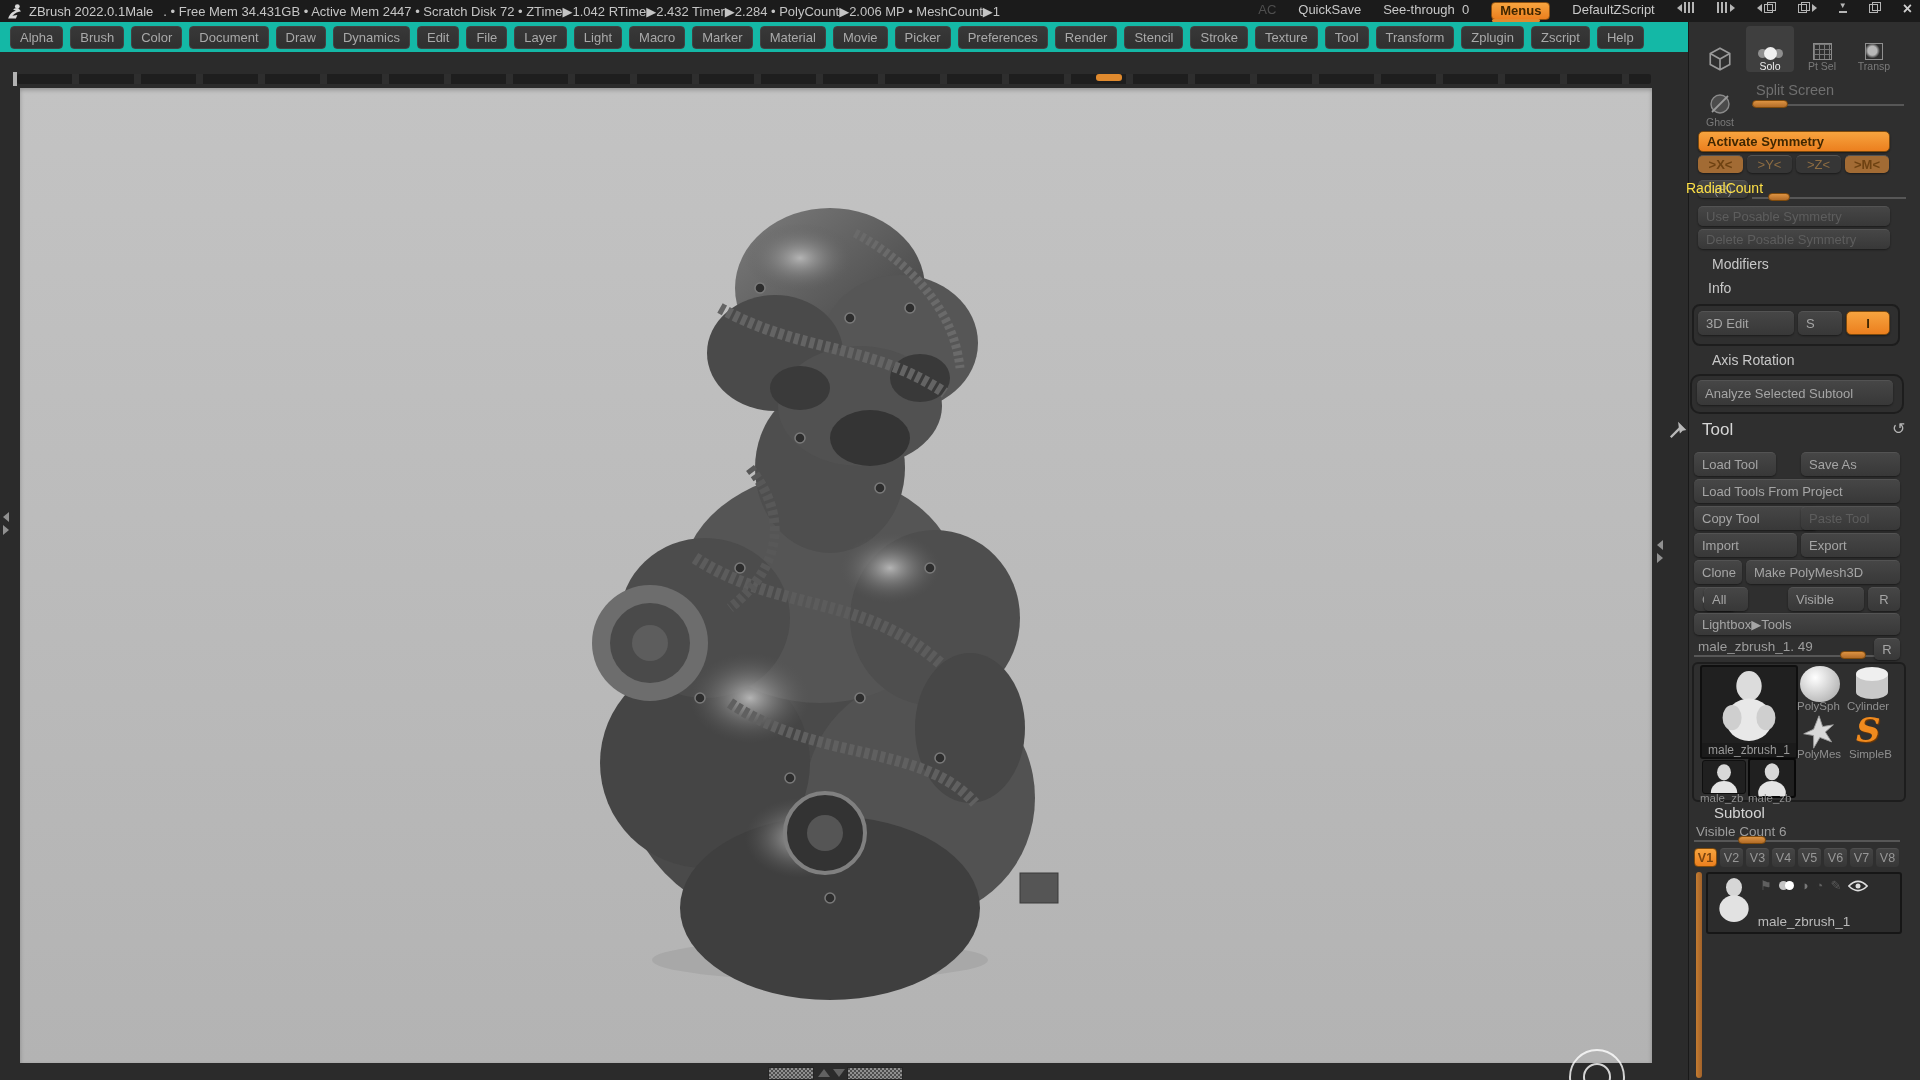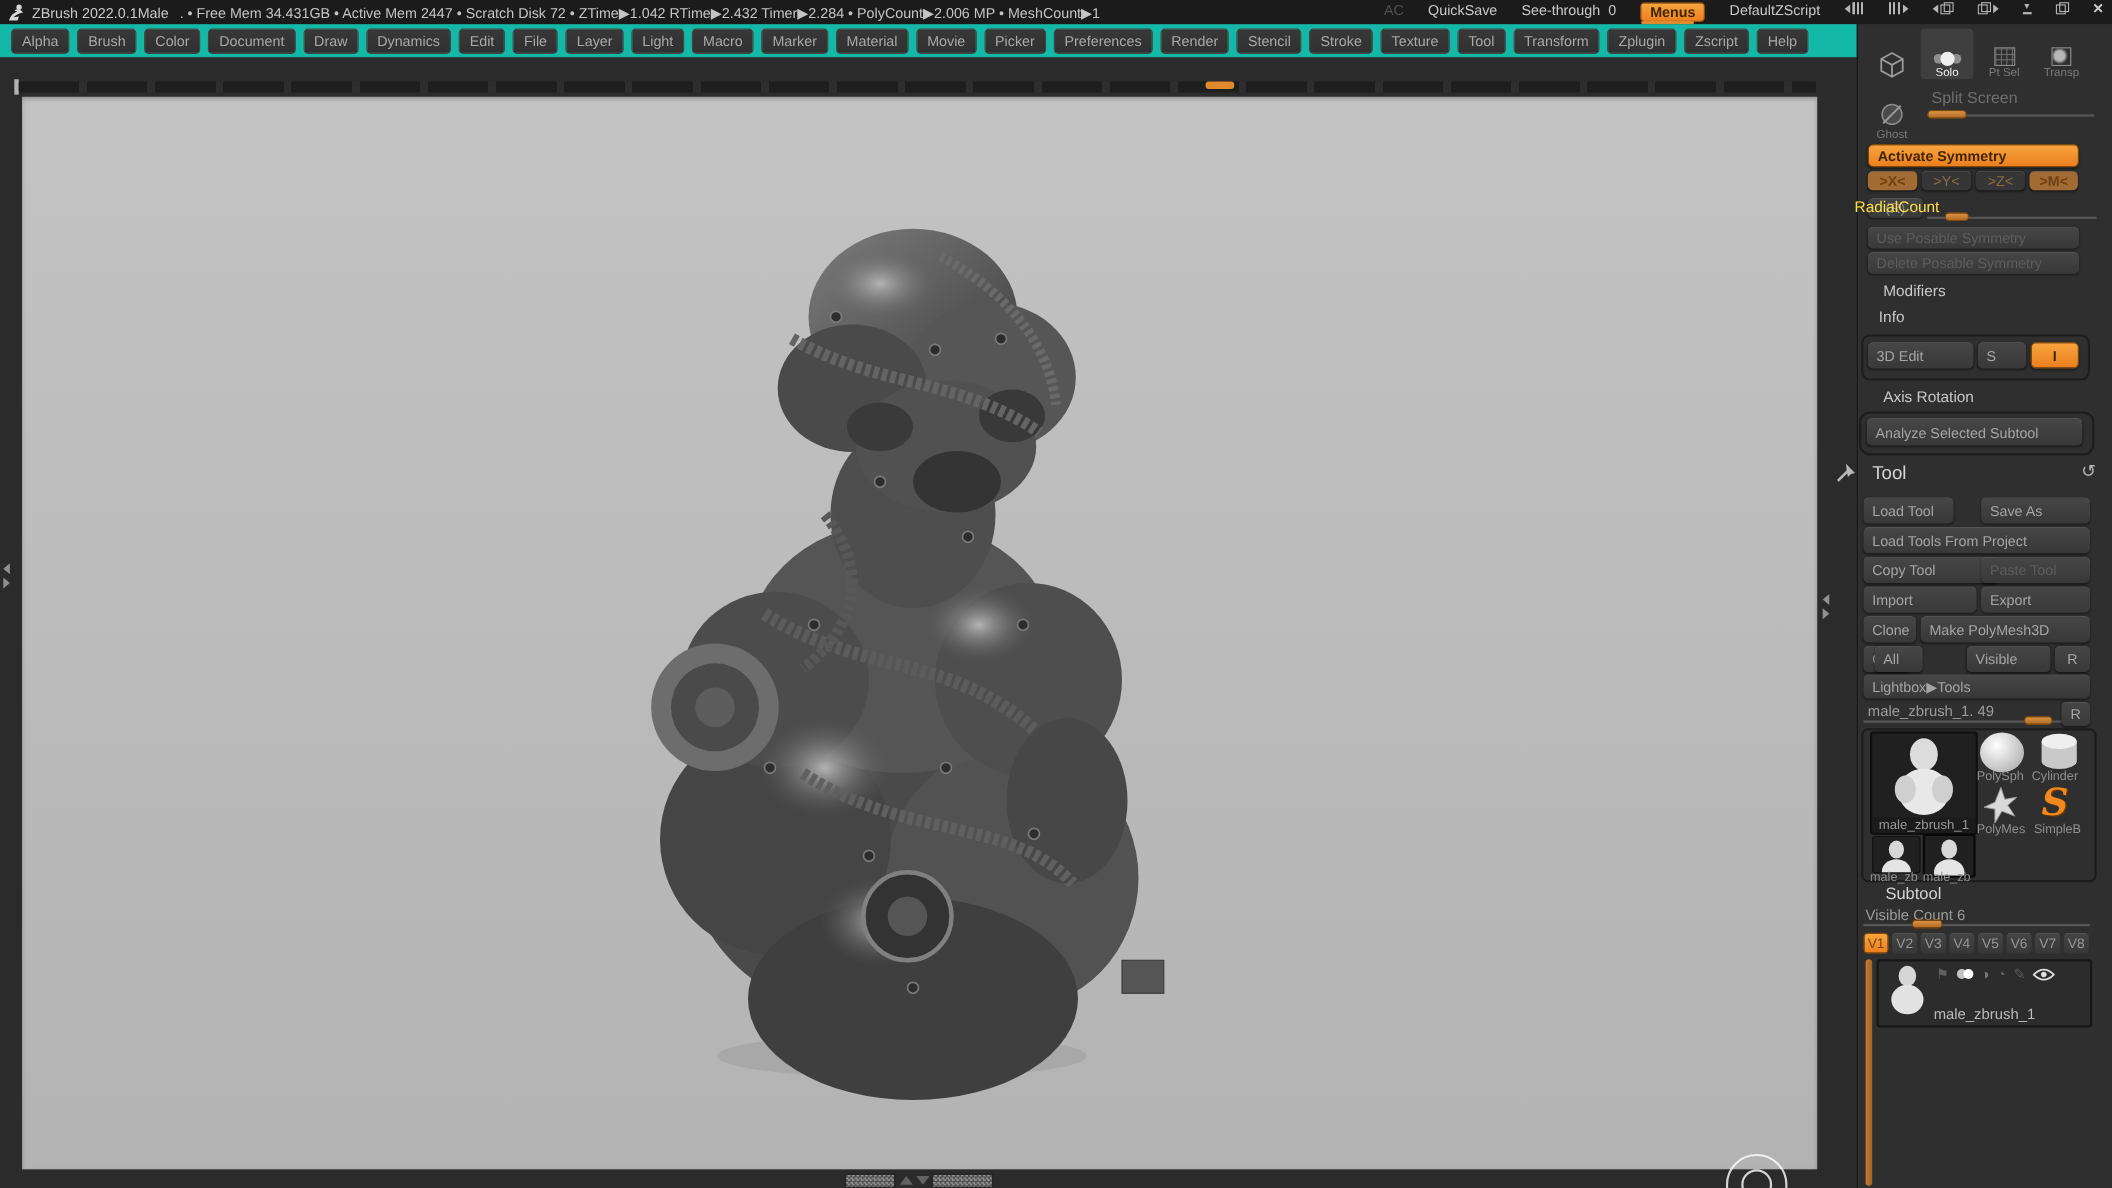--- a/index.html
+++ b/index.html
@@ -62,21 +62,21 @@
   .btn.axis-off{background:#363636;color:#8d6c42;justify-content:center;}
   .hdr{position:absolute;color:#c8c8c8;font-size:14px;white-space:nowrap;}
   .group-box{position:absolute;border:2px solid #1d1d1d;border-radius:8px;}
   .slider-track{position:absolute;height:2px;background:#575757;}
   .slider-handle{position:absolute;height:8px;border-radius:4px;background:linear-gradient(#dd9342,#b26c28);
                  border:1px solid #7e4a0c;box-sizing:border-box;cursor:pointer;}
   .thumb-label{position:absolute;color:#8f8f8f;font-size:11.5px;white-space:nowrap;overflow:hidden;}
   .thumb-box{position:absolute;background:#202020;border:2px solid #0f0f0f;border-radius:3px;overflow:hidden;cursor:pointer;}
   .tab{position:absolute;height:19px;width:23px;background:linear-gradient(#444,#373737);border-radius:4px;
        color:#979797;font-size:12.5px;display:flex;align-items:center;justify-content:center;cursor:pointer;border-top:1px solid #505050;box-sizing:border-box;}
-  .tab.active{background:linear-gradient(#f7a43f,#ec7f1e);color:#7a4510;font-weight:normal;border:1px solid #7e4a0c;}
+  .tab.active{background:linear-gradient(#f7a43f,#ec7f1e);color:#7a4510;font-weight:bold;border:1px solid #7e4a0c;}
   .subtool-item{position:absolute;left:1706px;top:872px;width:196px;height:62px;background:#2c2c2c;
                 border:2px solid #161616;border-radius:3px;box-sizing:border-box;cursor:pointer;}
   .st-icons{position:absolute;left:1760px;top:878px;display:flex;align-items:center;gap:7px;font-size:13px;}
   .two-circles{display:inline-flex;}
   .two-circles i{width:9px;height:9px;border-radius:50%;display:inline-block;}
   .two-circles i:first-child{background:#c4c4c4;}
   .two-circles i:last-child{background:#ffffff;margin-left:-3px;}
   .orange-scroll{position:absolute;left:1696px;top:872px;width:6px;height:206px;border-radius:3px;
                  background:linear-gradient(90deg,#c57c30,#a2622a);}
   .dim-label{position:absolute;color:#6f6f6f;font-size:13.5px;white-space:nowrap;}

